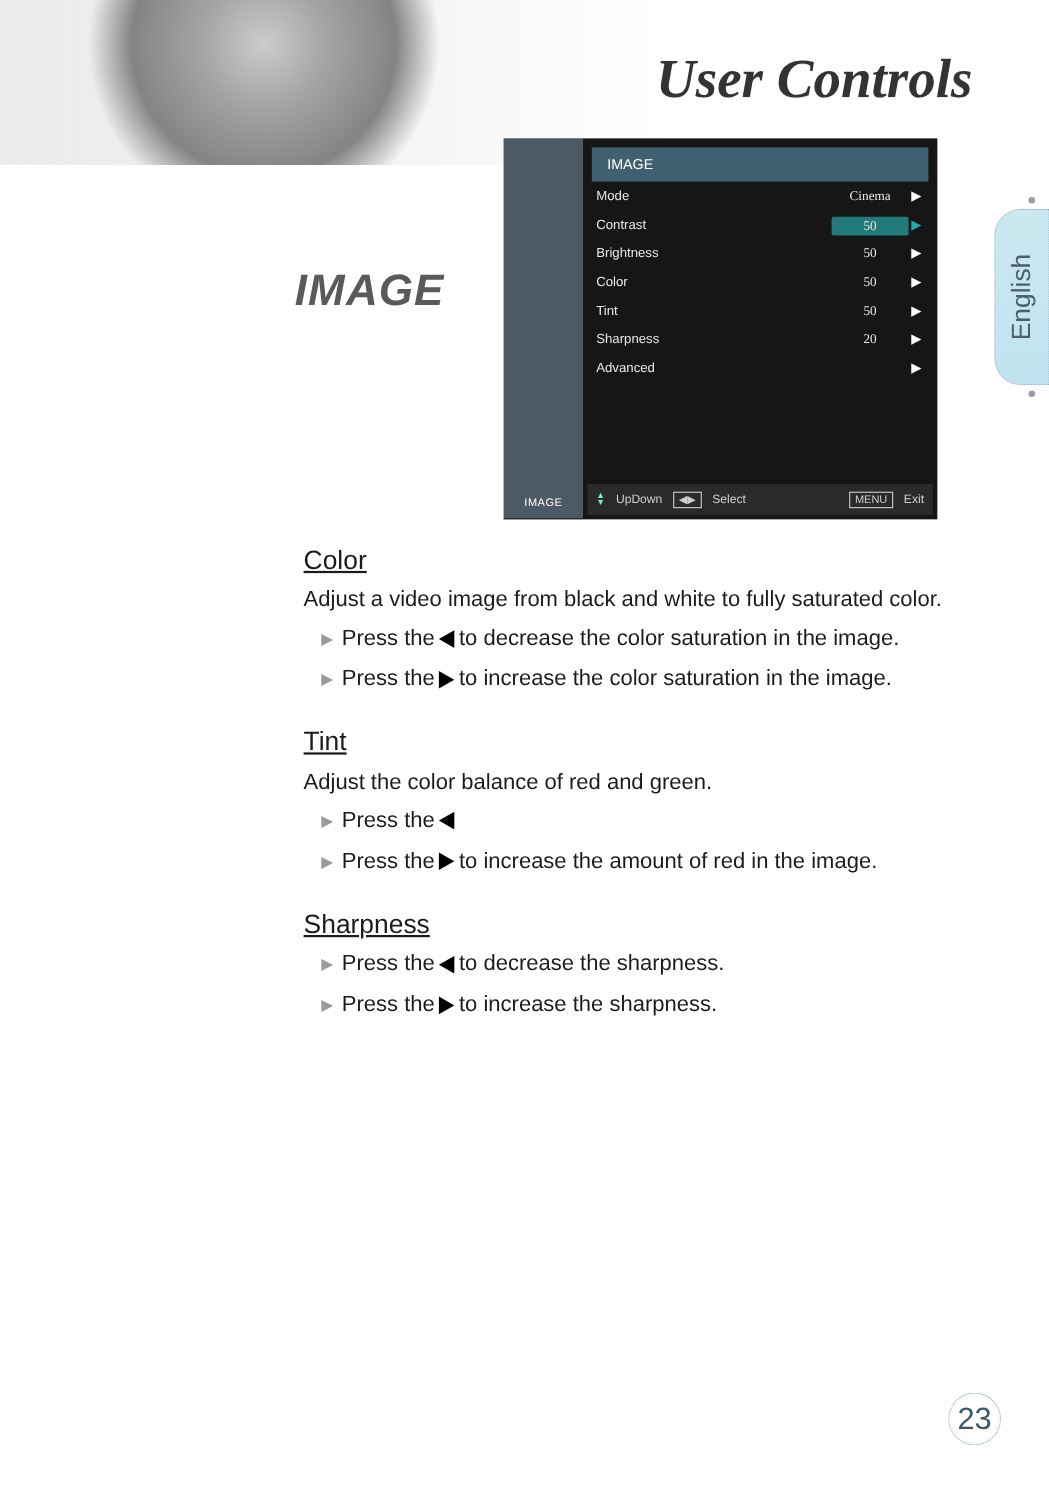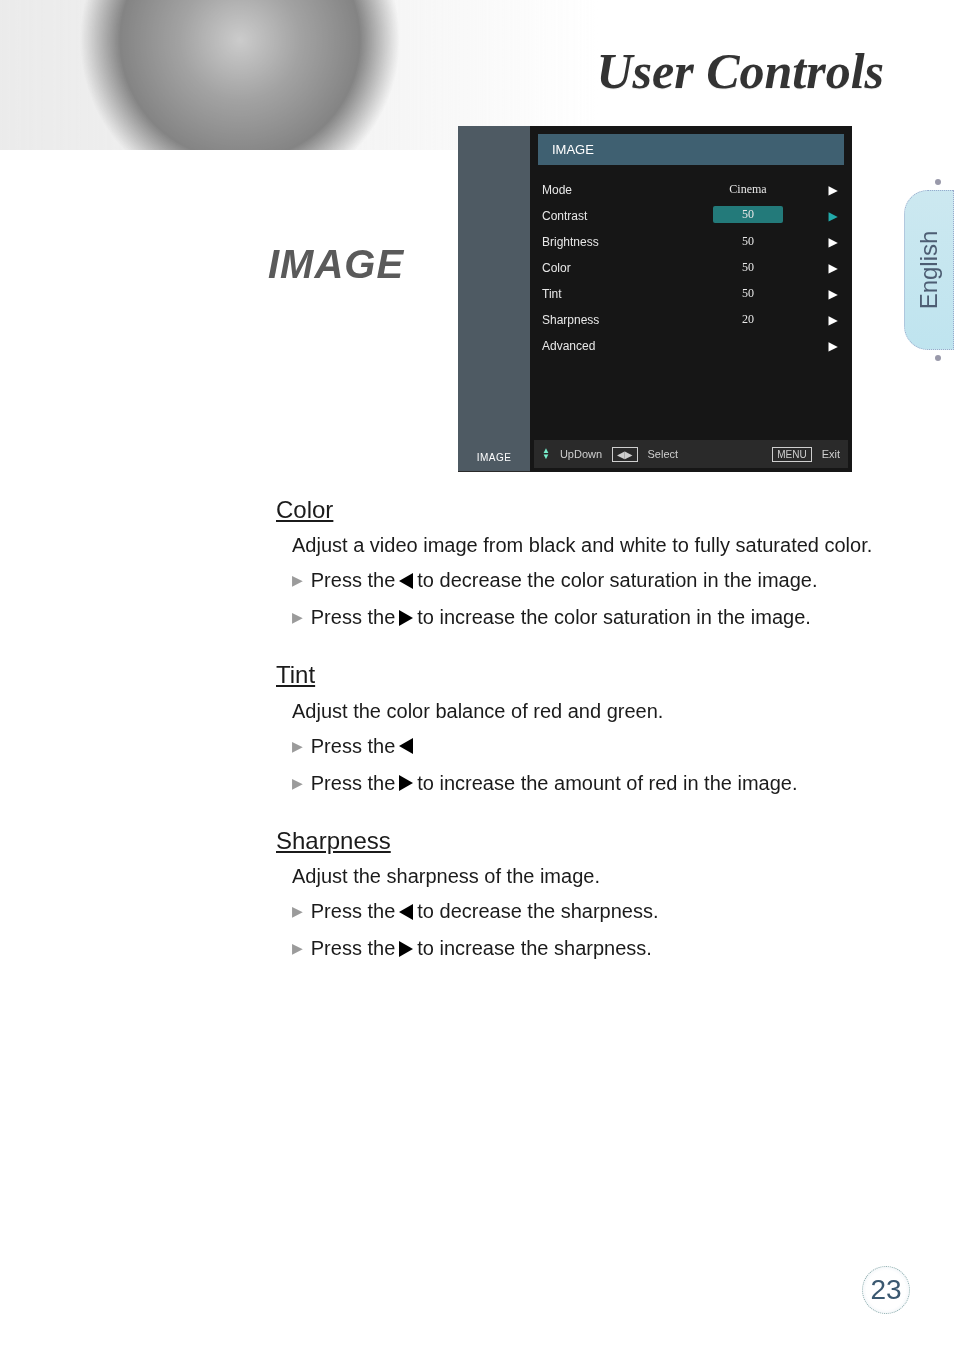--- a/index.html
+++ b/index.html
@@ -102,25 +102,24 @@
   .osd-header {
     background: #3f6071;
     color: #fff;
     padding: 8px 14px;
     font-size: 13px;
     margin: 8px 8px 6px 8px;
   }
   .osd-rows { flex:1; padding: 0 12px; }
   .osd-row {
     display: flex;
-    align-items: flex-end;
+    align-items: flex-start;
     height: 26px;
     color: #e8e8e8;
     font-size: 12px;
-    gap: 43px;
   }
   .osd-row .lbl { flex: 1; }
   .osd-row .val { width: 70px; text-align: center; font-family: Liberation Serif, serif; }
   .osd-row .val.pill {
     background: #237a7a;
     border-radius: 2px;
     padding: 1px 0;
   }
   .osd-row .arr, .osd-row .arr-hl {
     width: 14px; text-align:center;
@@ -151,21 +150,21 @@
     color: #1b1b1b;
     line-height: 1.35;
   }
   .sect { margin-bottom: 28px; }
   .sect-title {
     font-size: 24px;
     text-decoration: underline;
     margin-bottom: 6px;
     margin-left: 20px;
   }
-  .sect-desc { margin-left: 36px; margin-bottom: 8px; }
+  .sect-desc { margin-left: 20px; margin-bottom: 8px; }
   .bullet-line {
     margin-left: 36px;
     margin-bottom: 10px;
     display: flex;
     align-items: center;
     gap: 4px;
   }
   .b-mark { color:#9b9b9b; font-size:14px; margin-right:4px; }
   .tri-l, .tri-r {
     width: 0; height: 0; display:inline-block;
@@ -283,21 +282,20 @@
       </div>
       <div class="bullet-line">
         <span class="b-mark">▶</span>
         <span>Press the </span>
         <span class="tri-r"></span>
         <span> to increase the amount of red in the image.</span>
       </div>
     </div>
     <div class="sect">
       <div class="sect-title">Sharpness</div>
-      <div class="sect-desc">Adjust the sharpness of the image.</div>
       <div class="bullet-line">
         <span class="b-mark">▶</span>
         <span>Press the </span>
         <span class="tri-l"></span>
         <span> to decrease the sharpness.</span>
       </div>
       <div class="bullet-line">
         <span class="b-mark">▶</span>
         <span>Press the </span>
         <span class="tri-r"></span>

